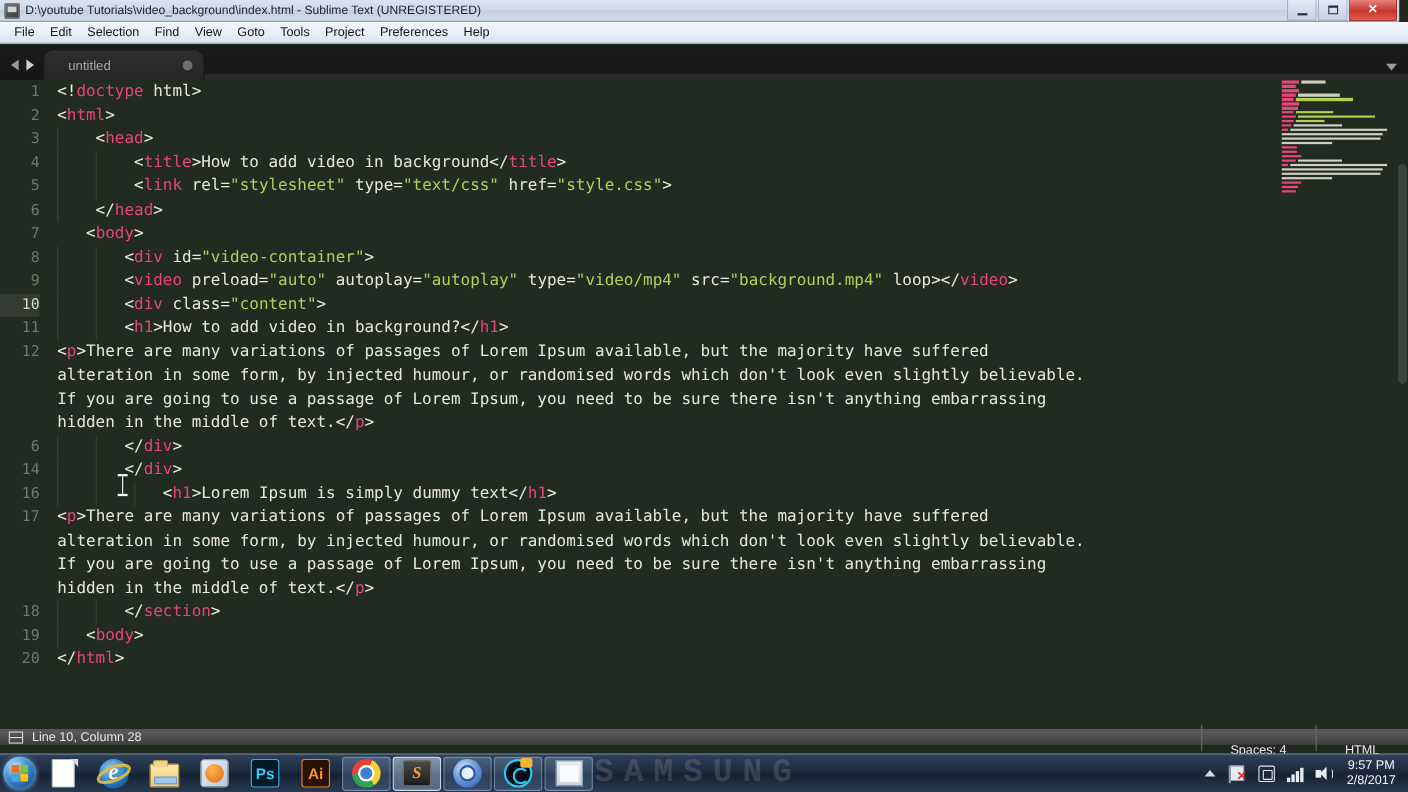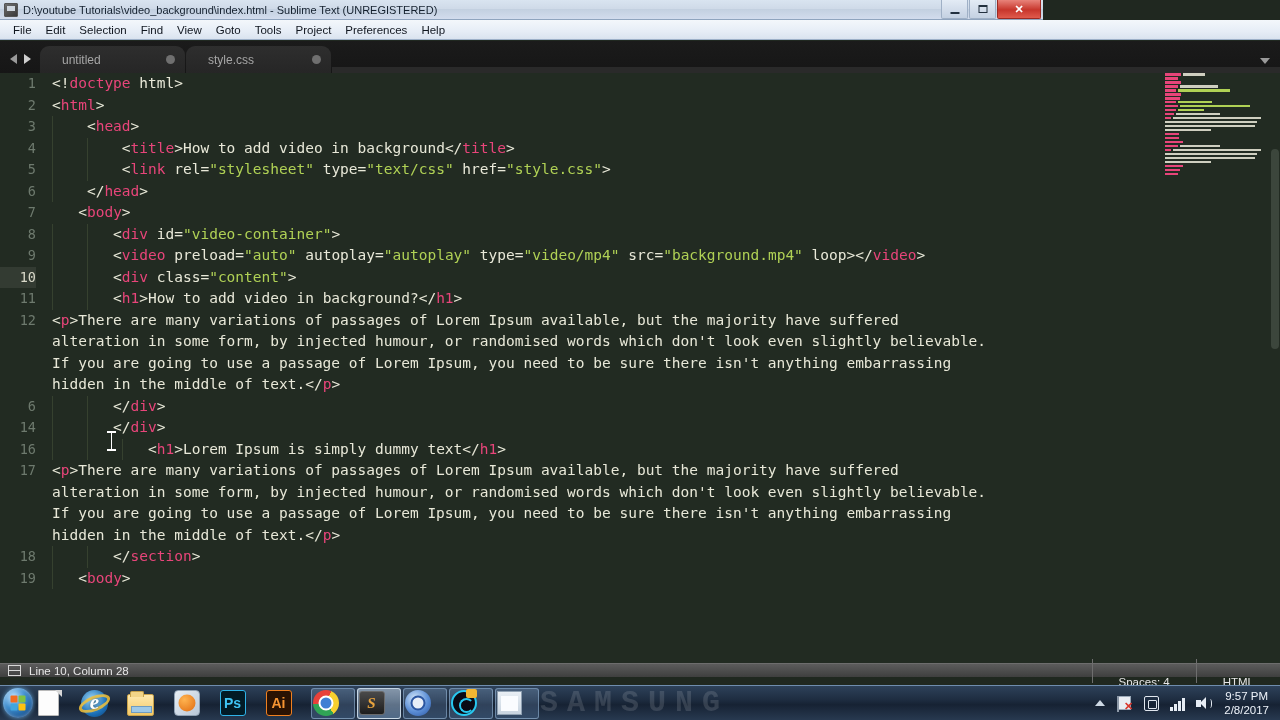--- a/index.html
+++ b/index.html
@@ -5,21 +5,21 @@
   * { box-sizing: border-box; margin: 0; padding: 0; }
   html, body {
     width: 1280px; height: 720px;
     overflow: hidden;
     background: #202820;
     font-family: "Liberation Sans", sans-serif;
   }
 
   
   .titlebar {
-    position: absolute; top: 0; left: 0; width: 1043px; height: 20px;
+    position: absolute; top: 0; left: 0; width: 1272px; height: 20px;
     background: linear-gradient(to bottom, #d9e4f0 0%, #cfdae8 45%, #c3d0e0 50%, #d2dced 100%);
     border-bottom: 1px solid #8fa4be;
     display: flex; align-items: center;
   }
   .tb-icon {
     width: 14px; height: 14px; margin-left: 4px; margin-right: 5px;
     background: linear-gradient(145deg,#6e6e6e,#3a3a3a);
     border: 1px solid #555; border-radius: 1px;
     position: relative; flex: none;
   }
@@ -210,21 +210,21 @@
     position: absolute; left: 50%; top: 50%; transform: translate(-50%,-50%);
     width: 15px; height: 15px;
     display: grid; grid-template-columns: 1fr 1fr; grid-template-rows: 1fr 1fr; gap: 1.3px;
   }
   .start-orb .flag i { display: block; border-radius: 1px; }
   .f1 { background:#f36c21; } .f2 { background:#7fc242; }
   .f3 { background:#41a6dd; } .f4 { background:#ffc20e; }
 
   .tb-app {
     width: 44px; height: 31px; margin-left: 2px; flex: none;
-    display: flex; align-items: center; justify-content: flex-start;
+    display: flex; align-items: center; justify-content: center;
     position: relative; border-radius: 3px;
   }
   .tb-app.open {
     background: linear-gradient(to bottom, rgba(160,195,235,.26), rgba(90,130,180,.26));
     border: 1px solid rgba(175,210,245,.45);
   }
   .tb-app.active {
     background: linear-gradient(to bottom, rgba(215,232,248,.52), rgba(140,178,218,.42));
     border: 1px solid rgba(230,244,255,.75);
   }
@@ -369,24 +369,20 @@
   </div>
 
 <div class="tabbar">
   <div class="tab-arrows">
     <div class="arr left"></div>
     <div class="arr right"></div>
   </div>
   <div id="tabs-host" style="display:flex;align-items:flex-end;justify-content:flex-end;">
       <div class="tab">
         <span class="lbl">untitled</span>
-        <span class="mark"></span>
-      </div>
-      <div class="tab">
-        <span class="lbl">style.css</span>
         <span class="mark"></span>
       </div>
     </div>
   <div class="tabbar-filler"></div>
   <div class="tab-menu-arrow"></div>
 </div>
 
 <div class="editor">
   <div class="gutter"></div>
   <div class="code-area" id="code-host">
@@ -407,20 +403,21 @@
       <div class="ln wrapcont"><span class="num"></span><span class="txt"><span class="t-plain">hidden in the middle of text.</span><span class="t-punct">&lt;/</span><span class="t-tag">p</span><span class="t-punct">&gt;</span></span></div>
       <div class="ln"><span class="num">6</span><span class="txt"><span class="t-plain">       </span><span class="t-punct">&lt;/</span><span class="t-tag">div</span><span class="t-punct">&gt;</span></span><span class="indent-guide" style="left: 52px;"></span><span class="indent-guide" style="left: 87px;"></span></div>
       <div class="ln"><span class="num">14</span><span class="txt"><span class="t-plain">       </span><span class="t-punct">&lt;/</span><span class="t-tag">div</span><span class="t-punct">&gt;</span></span><span class="indent-guide" style="left: 52px;"></span><span class="indent-guide" style="left: 87px;"></span></div>
       <div class="ln"><span class="num">16</span><span class="txt"><span class="t-plain">           </span><span class="t-punct">&lt;</span><span class="t-tag">h1</span><span class="t-punct">&gt;</span><span class="t-plain">Lorem Ipsum is simply dummy text</span><span class="t-punct">&lt;/</span><span class="t-tag">h1</span><span class="t-punct">&gt;</span></span><span class="indent-guide" style="left: 52px;"></span><span class="indent-guide" style="left: 87px;"></span><span class="indent-guide" style="left: 122px;"></span></div>
       <div class="ln"><span class="num">17</span><span class="txt"><span class="t-punct">&lt;</span><span class="t-tag">p</span><span class="t-punct">&gt;</span><span class="t-plain">There are many variations of passages of Lorem Ipsum available, but the majority have suffered</span></span></div>
       <div class="ln wrapcont"><span class="num"></span><span class="txt"><span class="t-plain">alteration in some form, by injected humour, or randomised words which don't look even slightly believable.</span></span></div>
       <div class="ln wrapcont"><span class="num"></span><span class="txt"><span class="t-plain">If you are going to use a passage of Lorem Ipsum, you need to be sure there isn't anything embarrassing</span></span></div>
       <div class="ln wrapcont"><span class="num"></span><span class="txt"><span class="t-plain">hidden in the middle of text.</span><span class="t-punct">&lt;/</span><span class="t-tag">p</span><span class="t-punct">&gt;</span></span></div>
       <div class="ln"><span class="num">18</span><span class="txt"><span class="t-plain">       </span><span class="t-punct">&lt;/</span><span class="t-tag">section</span><span class="t-punct">&gt;</span></span><span class="indent-guide" style="left: 52px;"></span><span class="indent-guide" style="left: 87px;"></span></div>
       <div class="ln"><span class="num">19</span><span class="txt"><span class="t-plain">   </span><span class="t-punct">&lt;</span><span class="t-tag">body</span><span class="t-punct">&gt;</span></span><span class="indent-guide" style="left: 52px;"></span></div>
+      <div class="ln"><span class="num">20</span><span class="txt"><span class="t-punct">&lt;/</span><span class="t-tag">html</span><span class="t-punct">&gt;</span></span></div>
     </div>
   <div class="cursor-ibeam"></div>
 </div>
 
 <div class="minimap" id="minimap-host">
     <div class="mm-line">
       <span class="mm-seg" style="width: 16px; background: rgb(232, 69, 122);"></span>
       <span class="mm-seg" style="width: 22px; background: rgb(207, 207, 192);"></span>
     </div>
     <div class="mm-line">

